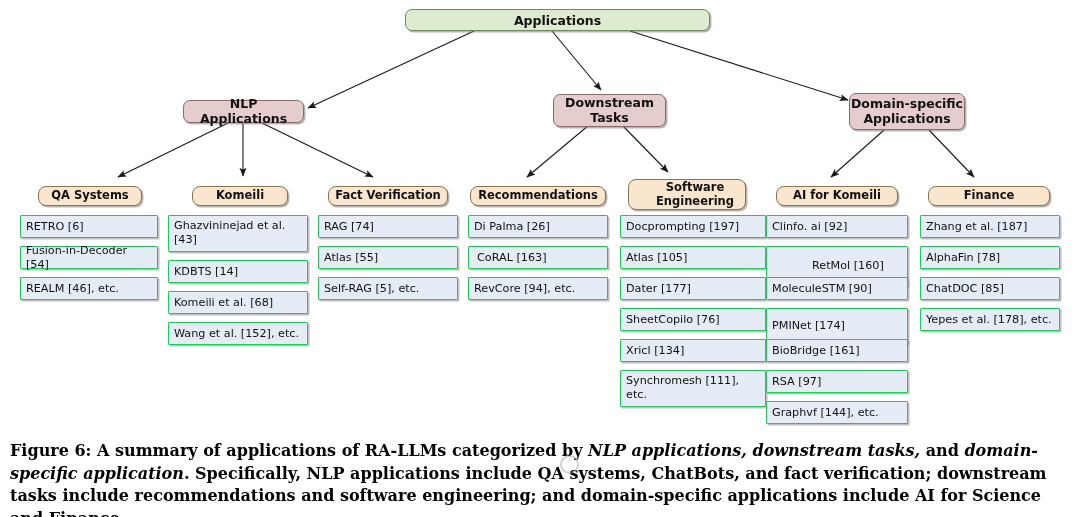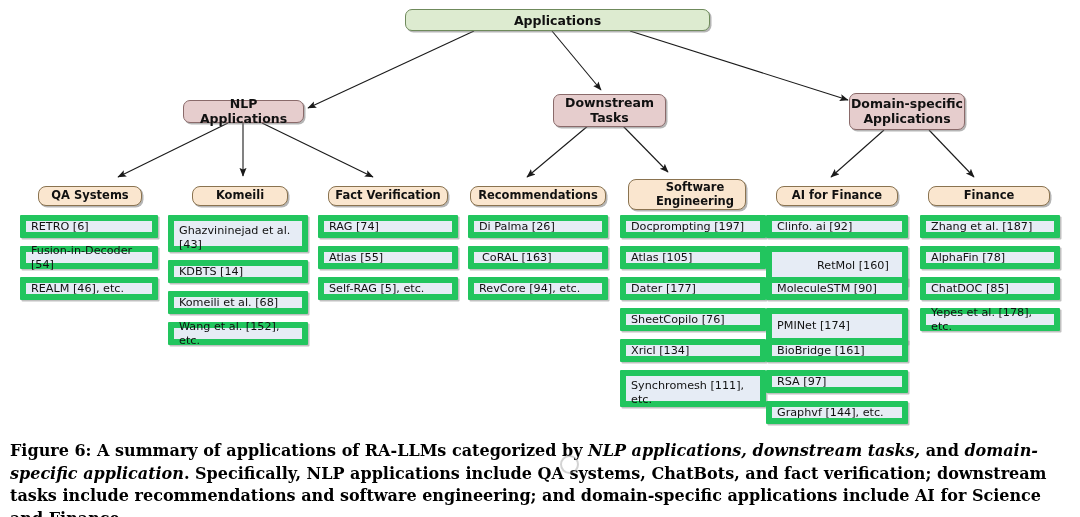--- a/index.html
+++ b/index.html
@@ -16,21 +16,21 @@
     display:flex;align-items:center;justify-content:center;
     text-align:center;
     border:1px solid #58585a;
     box-shadow:1.5px 1.5px 0 rgba(120,120,120,.55);
   }
   .pill{border-radius:7px;font-weight:bold;color:#111;}
   .root{background:#ddebd0;border-color:#6f8a5c;font-size:12.5px;}
   .cat{background:#e6cdcd;border-color:#8a6a6a;font-size:12.5px;line-height:1.15;}
   .sub{background:#fae6cf;border-color:#8a7350;font-size:11.5px;line-height:1.18;border-radius:8px;}
   .leaf{
-    background:#e6ecf5;border:6px solid #22c55e;border-radius:1px;
+    background:#e6ecf5;border:1px solid #22c55e;border-radius:1px;
     font-size:11.2px;color:#111;font-weight:normal;
     justify-content:flex-start;text-align:left;
     padding:2px 5px;line-height:1.22;
     box-shadow:1.5px 1.5px 0 rgba(130,130,130,.5);
   }
   .leaf.two{align-items:flex-start;padding-top:3px;}
 
   
   #caption{
     position:absolute;left:10px;top:440px;width:1062px;
@@ -152,21 +152,21 @@
       </div>
       <div class="node leaf" style="left: 620px; top: 308px; width: 146px; height: 23px;">
         <span>SheetCopilo [76]</span>
       </div>
       <div class="node leaf" style="left: 620px; top: 339px; width: 146px; height: 23px;">
         <span>Xricl [134]</span>
       </div>
       <div class="node leaf two" style="left: 620px; top: 370px; width: 146px; height: 37px;">
         <span>Synchromesh [111], etc.</span>
       </div>
-      <div class="node pill sub" style="left: 776px; top: 186px; width: 122px; height: 20px; white-space: pre-line;"><span>AI for Finance</span></div>
+      <div class="node pill sub" style="left: 776px; top: 186px; width: 122px; height: 20px; white-space: pre-line;"><span>AI for Komeili</span></div>
       <div class="node leaf" style="left: 766px; top: 215px; width: 142px; height: 23px;">
         <span>Clinfo. ai [92]</span>
       </div>
       <div class="node leaf" style="left: 766px; top: 246px; width: 142px; height: 40px; padding-left: 45px;">
         <span>RetMol [160]</span>
       </div>
       <div class="node leaf" style="left: 766px; top: 277px; width: 142px; height: 23px;">
         <span>MoleculeSTM [90]</span>
       </div>
       <div class="node leaf" style="left: 766px; top: 308px; width: 142px; height: 36px;">

